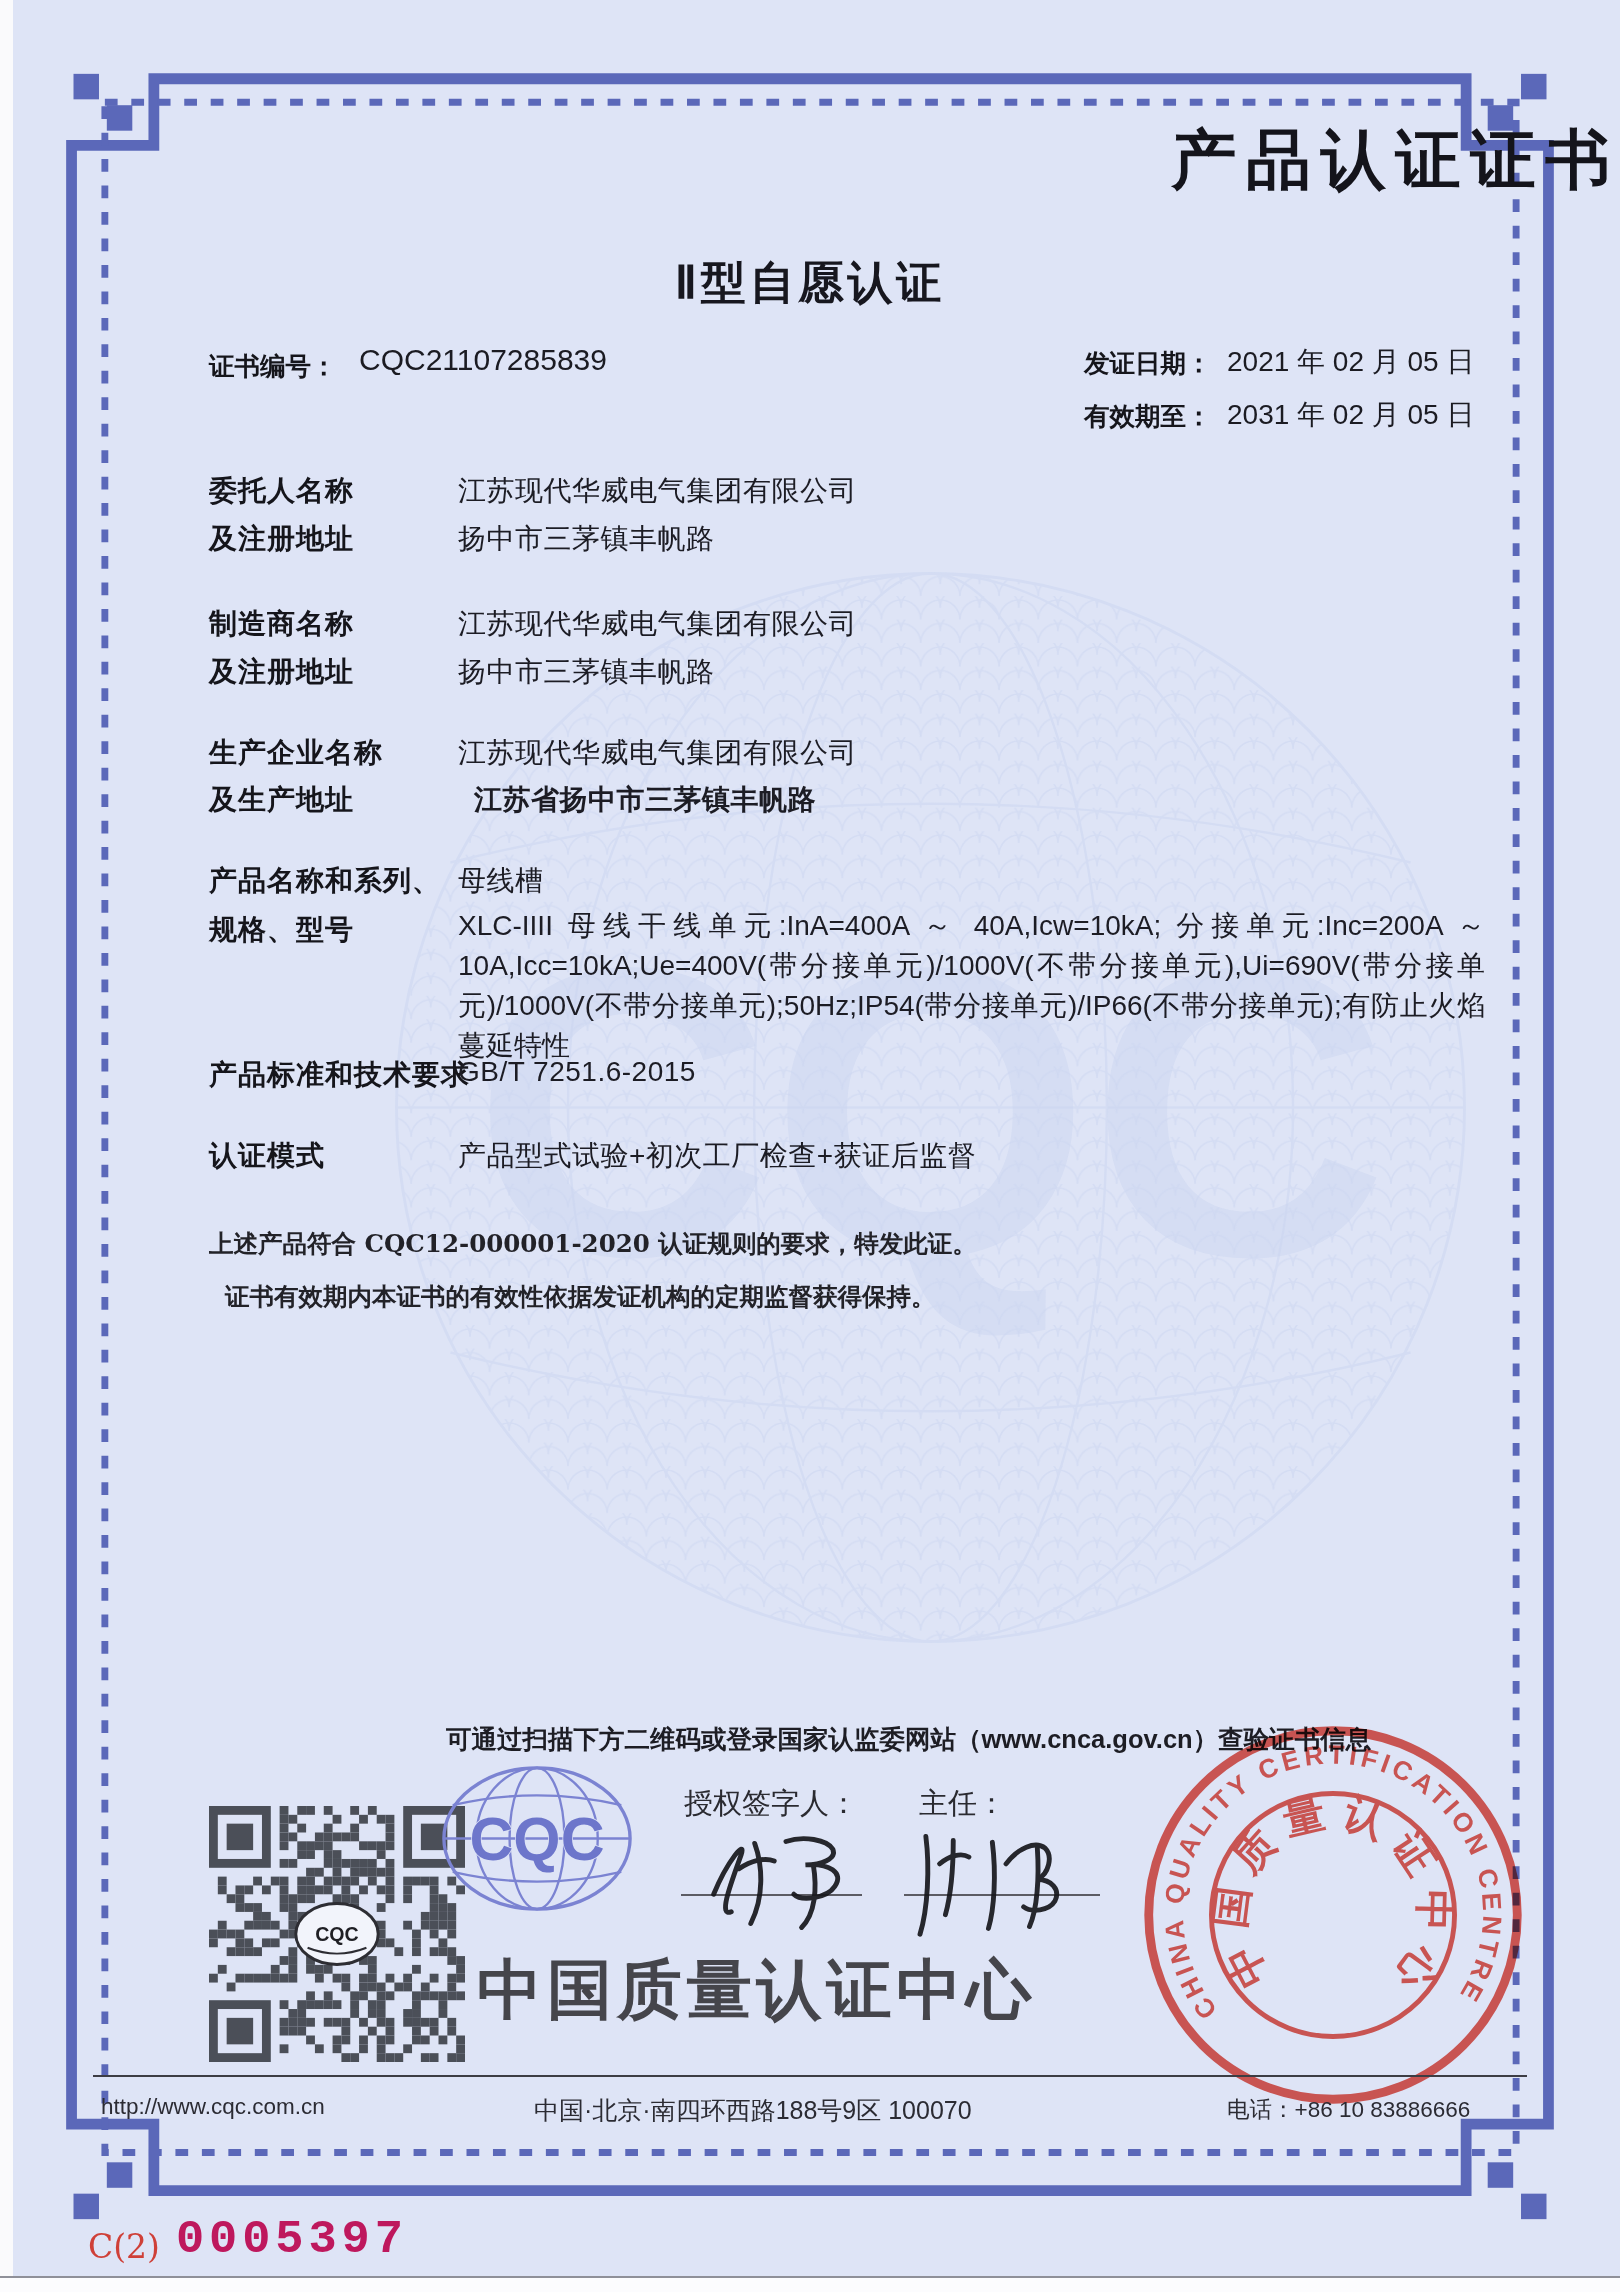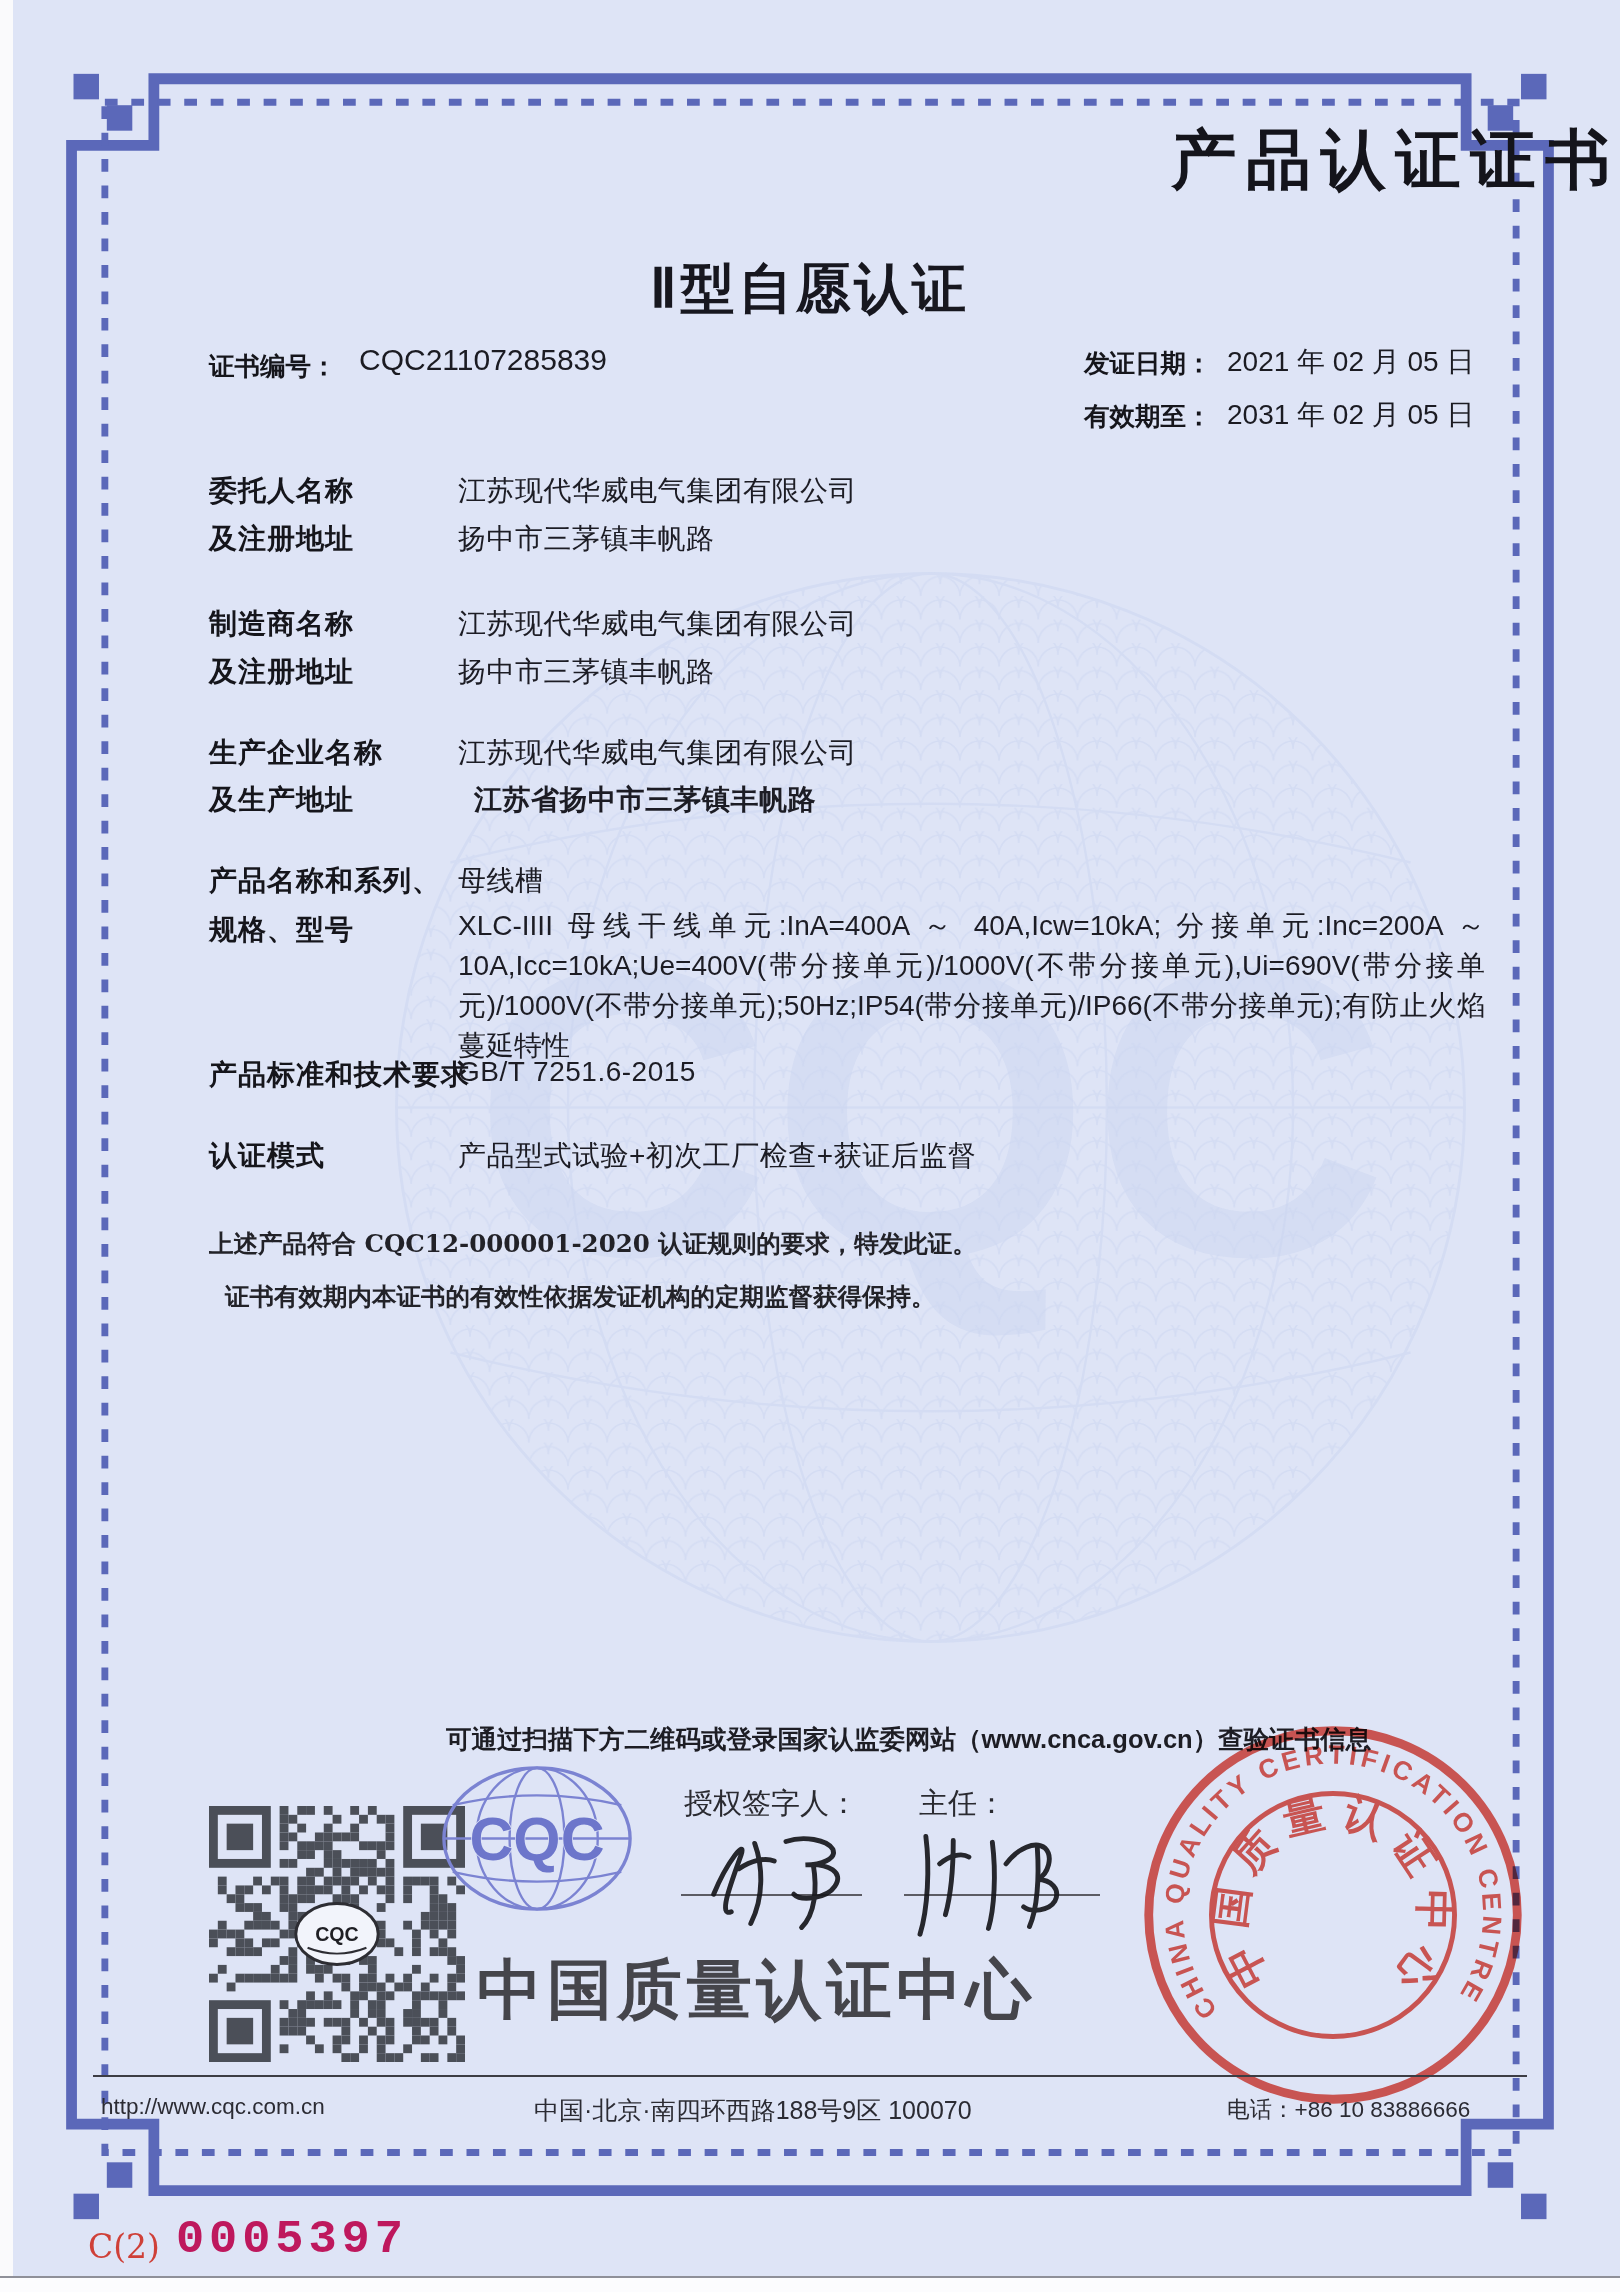--- a/index.html
+++ b/index.html
@@ -5,21 +5,21 @@
   html,body{margin:0;padding:0;}
   body{background:#c8cede;}
   .page{
     position:relative;width:1620px;height:2293px;overflow:hidden;
     background:#dee4f6;
     font-family:"Liberation Sans",sans-serif;color:#1b1b22;
   }
   .abs{position:absolute;white-space:nowrap;}
   .ctr{left:0;width:1620px;text-align:center;}
   .title{font-size:65px;font-weight:700;letter-spacing:9.8px;color:#14141b;text-align:right;}
-  .subtitle{font-size:54px;font-weight:700;letter-spacing:3.9px;color:#17171f;}
+  .subtitle{font-size:45px;font-weight:700;letter-spacing:3.9px;color:#17171f;}
   .kai{font-family:"DejaVu Serif","Liberation Serif",serif;}
   .metalbl{font-size:25.5px;font-weight:700;color:#15151b;}
   .metaval{font-size:28px;color:#1b1b22;}
   .lbl{font-size:28px;font-weight:700;color:#15151b;letter-spacing:1px;}
   .val{font-size:28px;color:#1c1c24;letter-spacing:0.5px;}
   .spec{
     white-space:normal;width:1027px;font-size:28px;line-height:40px;
     text-align:justify;text-justify:inter-ideograph;color:#1c1c24;
   }
   .stmt{font-size:24.5px;font-weight:600;color:#222228;}

